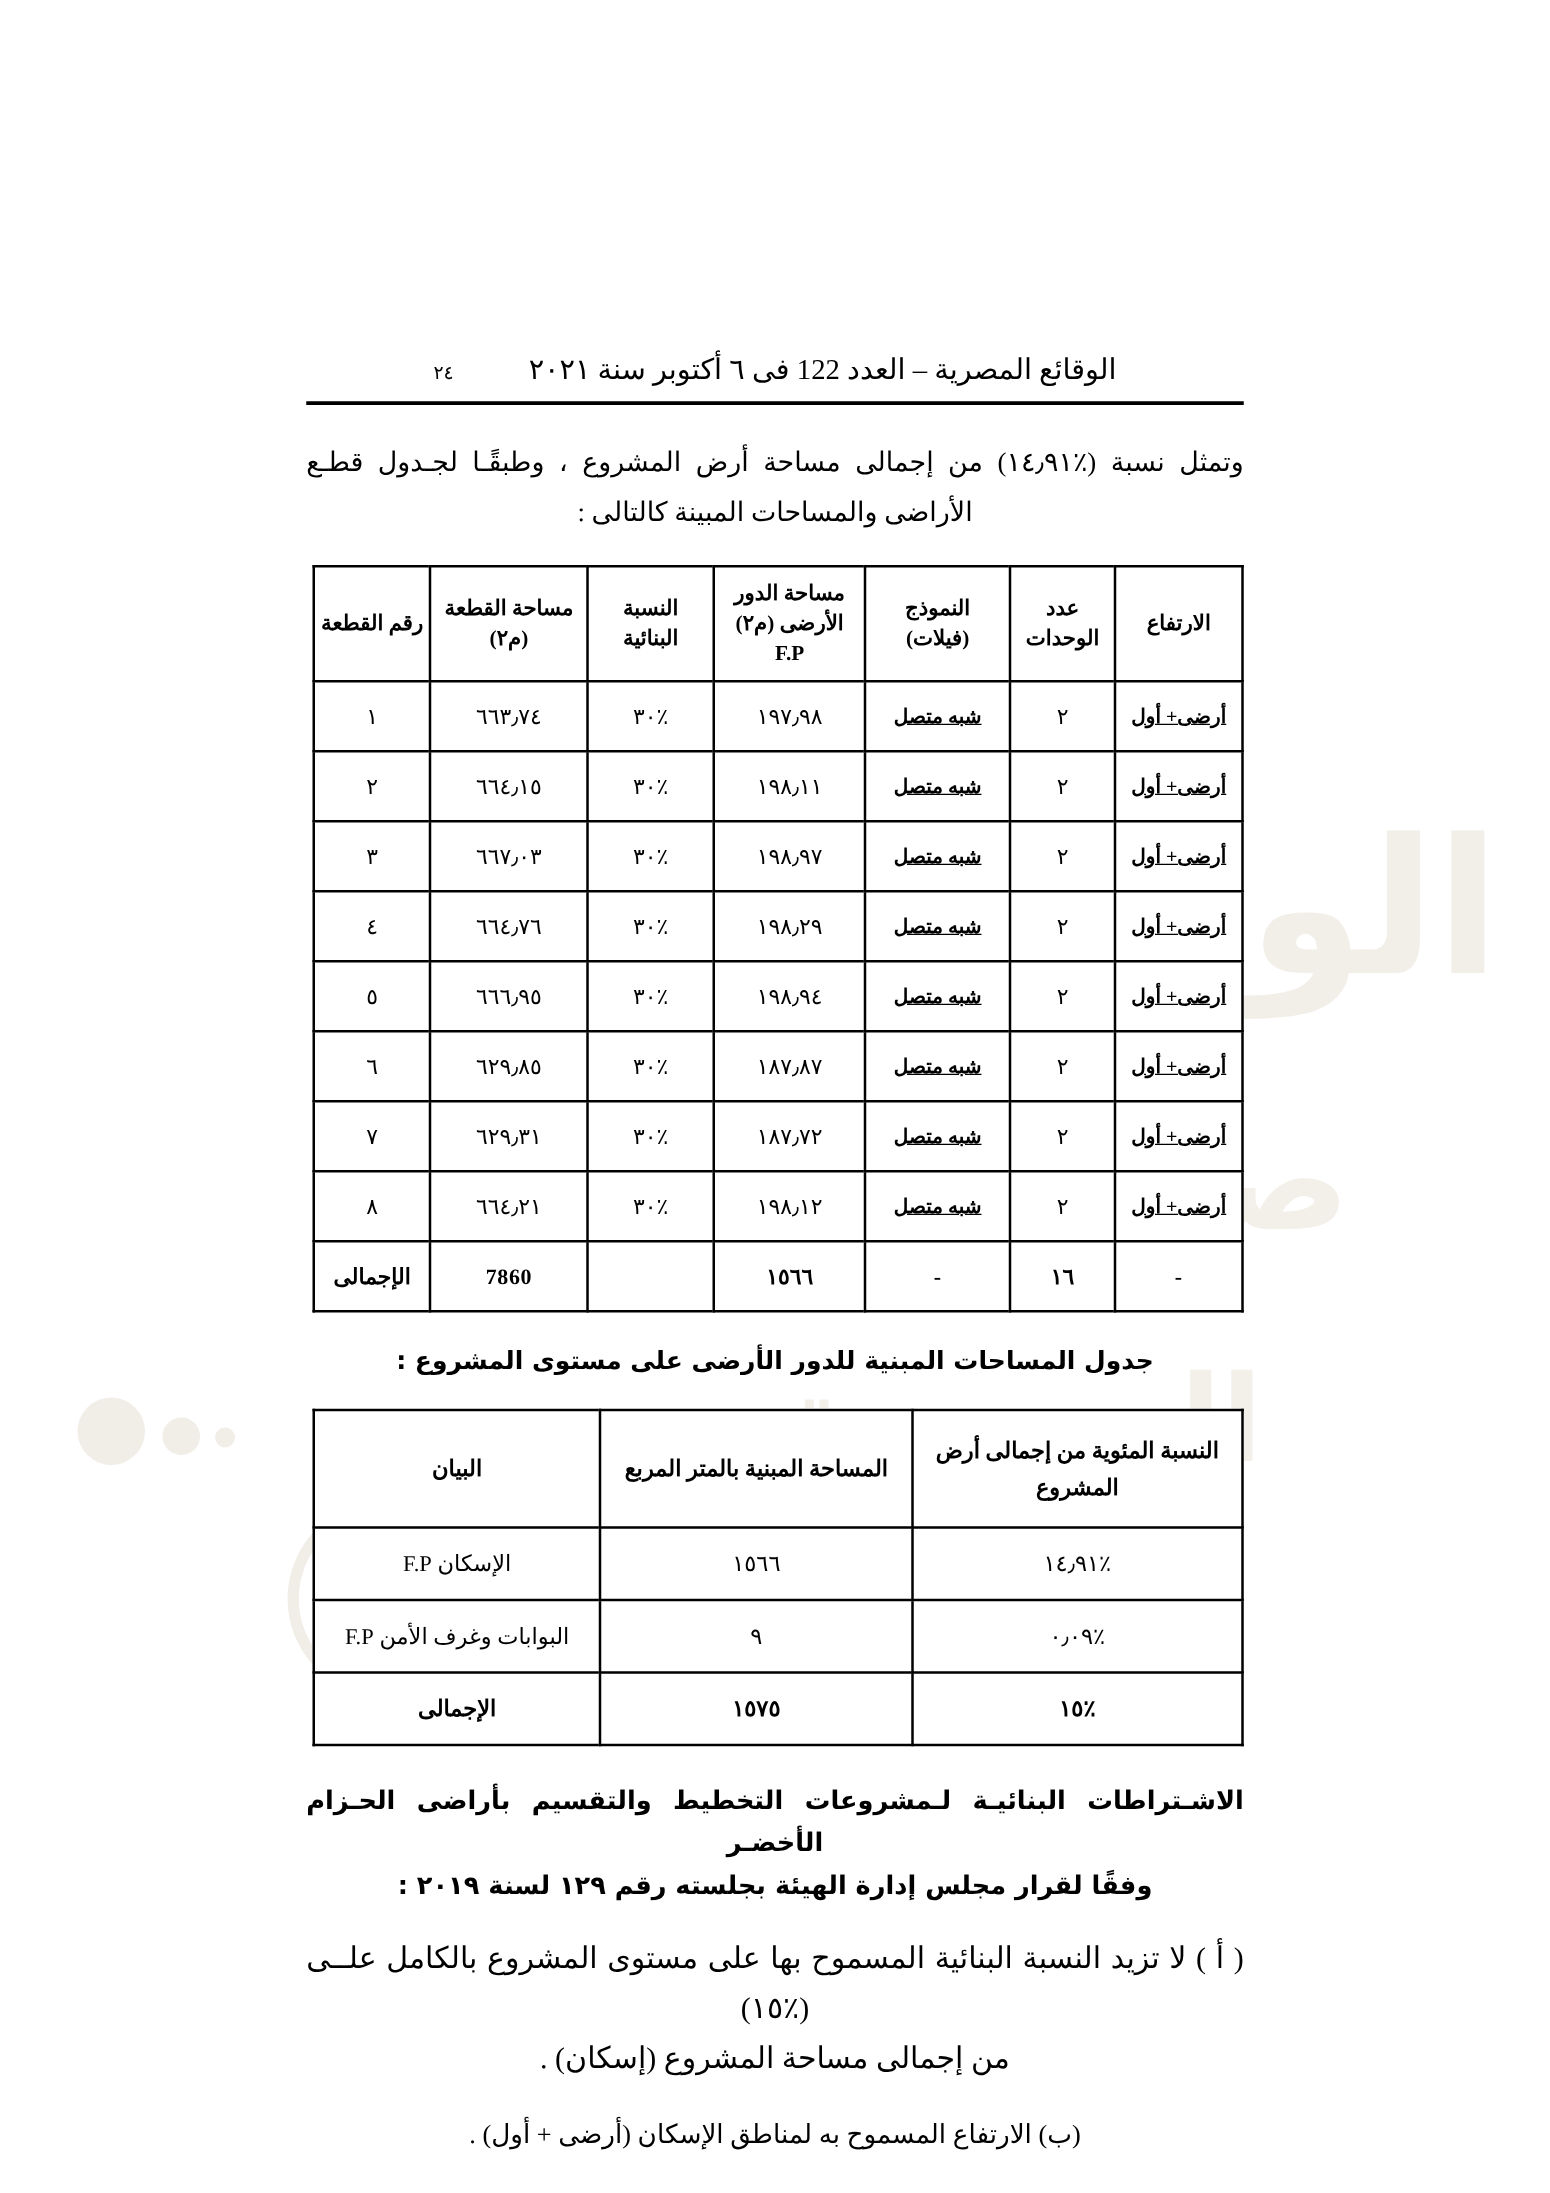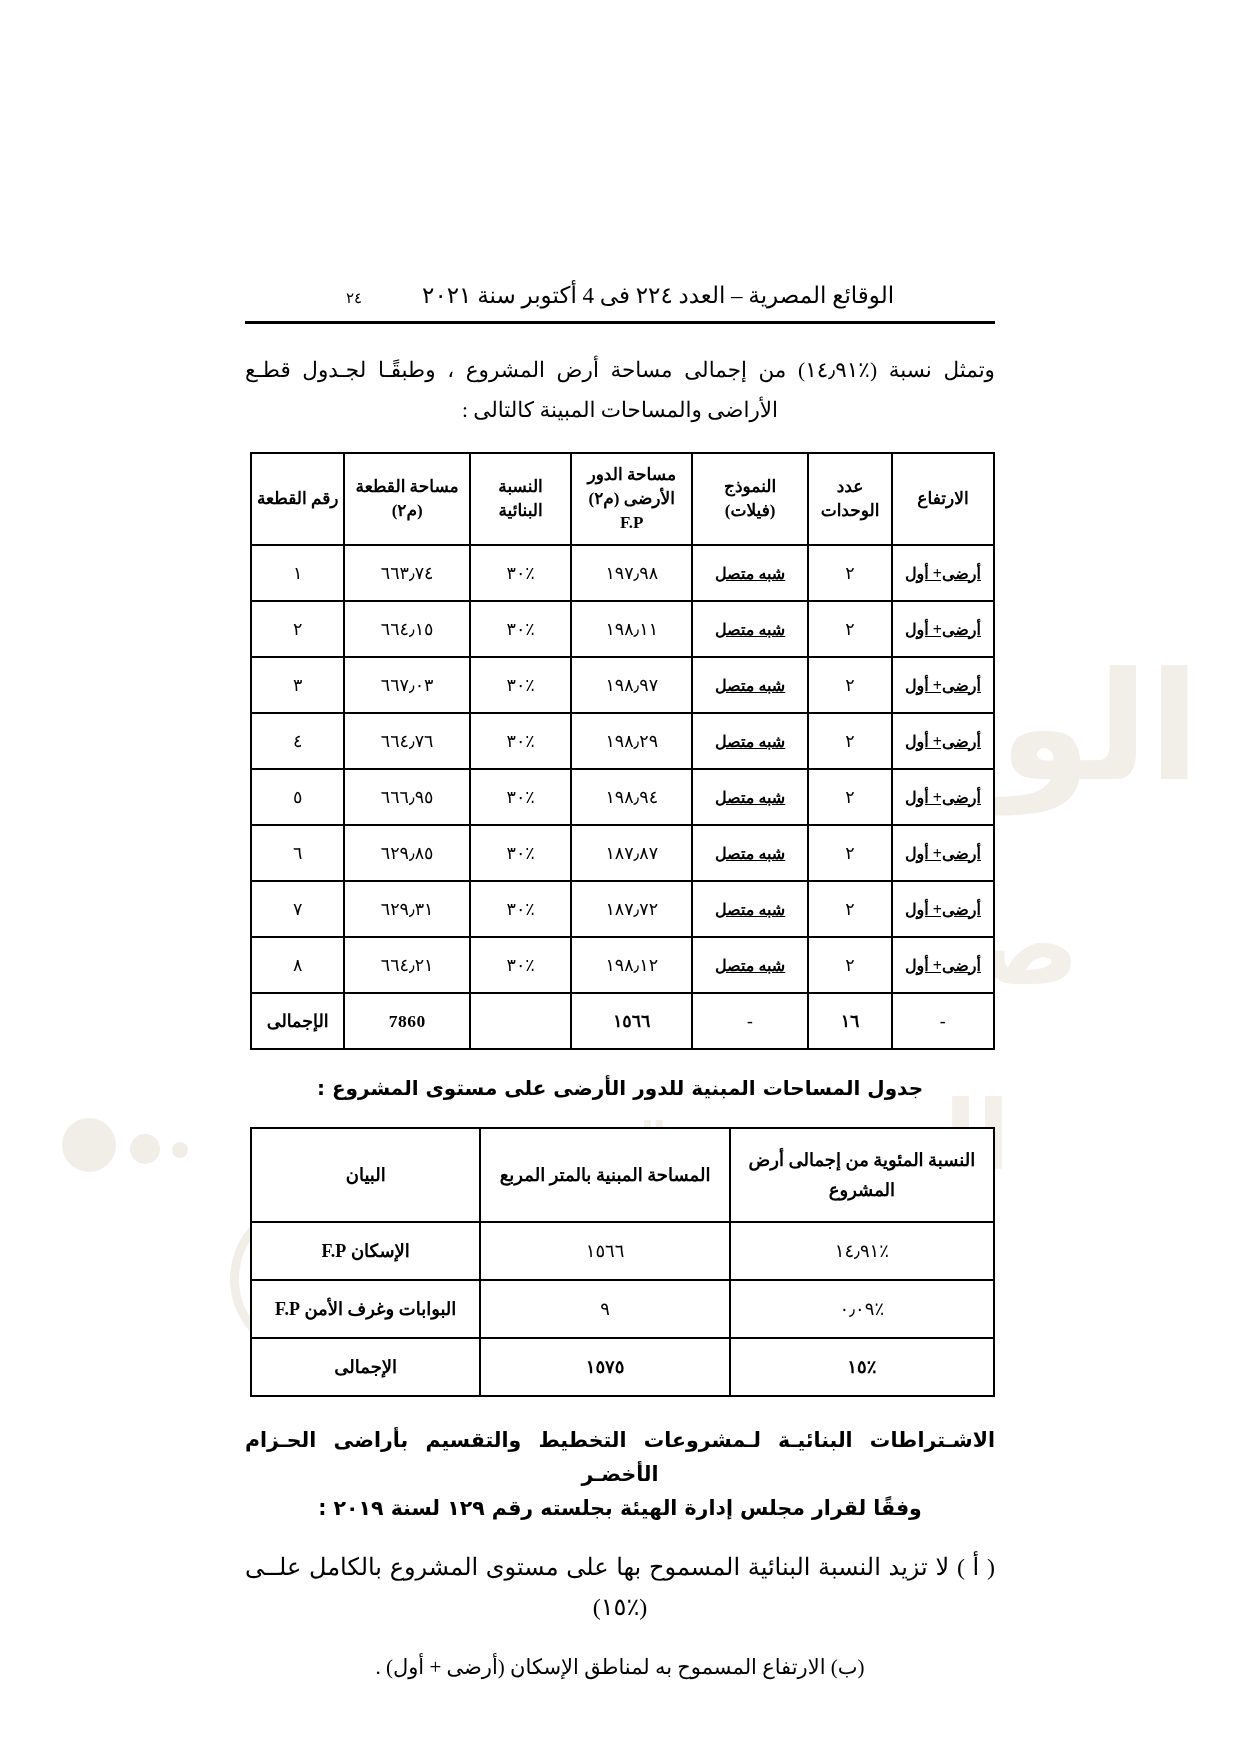--- a/index.html
+++ b/index.html
@@ -165,21 +165,21 @@
   #ground-table th {
     font-weight: bold;
     font-size: 18px;
     line-height: 30px;
     height: 80px;
   }
   #ground-table td {
     height: 44px;
     font-size: 18px;
   }
-  #ground-table td.item { font-weight: bold; }
+  #ground-table td.item { font-weight: normal; }
   #ground-table tr.total td { font-weight: bold; }
 
   .section-head {
     margin: 26px 245px 0 245px;
     font-family: "DejaVu Sans", sans-serif;
     font-weight: bold;
     font-size: 20.5px;
     line-height: 34px;
     text-align: justify;
     text-align-last: center;
@@ -217,21 +217,21 @@
   <div class="wm-text wm-3">الرسمية</div>
   <div class="wm-circle wm-c1"></div>
   <div class="wm-circle wm-c2"></div>
   <div class="wm-circle wm-c3"></div>
   <div class="wm-seal"></div>
 </div>
 
 <div class="page">
 
   <div class="header">
-    <span class="title">الوقائع المصرية – العدد ٢٢٤ فى 4 أكتوبر سنة ٢٠٢١</span>
+    <span class="title">الوقائع المصرية – العدد 122 فى ٦ أكتوبر سنة ٢٠٢١</span>
     <span class="page-no">٢٤</span>
   </div>
   <div class="rule"></div>
 
   <div class="para">وتمثل نسبة (٪١٤٫٩١) من إجمالى مساحة أرض المشروع ، وطبقًـا لجـدول قطـع الأراضى والمساحات المبينة كالتالى :</div>
 
   <table id="plots-table">
     <colgroup>
       <col class="c-height">
         <col class="c-units">
@@ -371,17 +371,18 @@
     </tbody>
   </table>
 
   <div class="section-head">
     <span>الاشـتراطات البنائيـة لـمشروعات التخطيط والتقسيم بأراضى الحـزام الأخضـر</span>
     <span class="line2">وفقًا لقرار مجلس إدارة الهيئة بجلسته رقم ١٢٩ لسنة ٢٠١٩ :</span>
   </div>
 
   <div class="clause">
     <span>( أ ) لا تزيد النسبة البنائية المسموح بها على مستوى المشروع بالكامل علــى (٪١٥)</span>
+    <span class="second">من إجمالى مساحة المشروع (إسكان) .</span>
   </div>
 
   <div class="clause-b">(ب) الارتفاع المسموح به لمناطق الإسكان (أرضى + أول) .</div>
 
 </div>
 
 </body></html>

